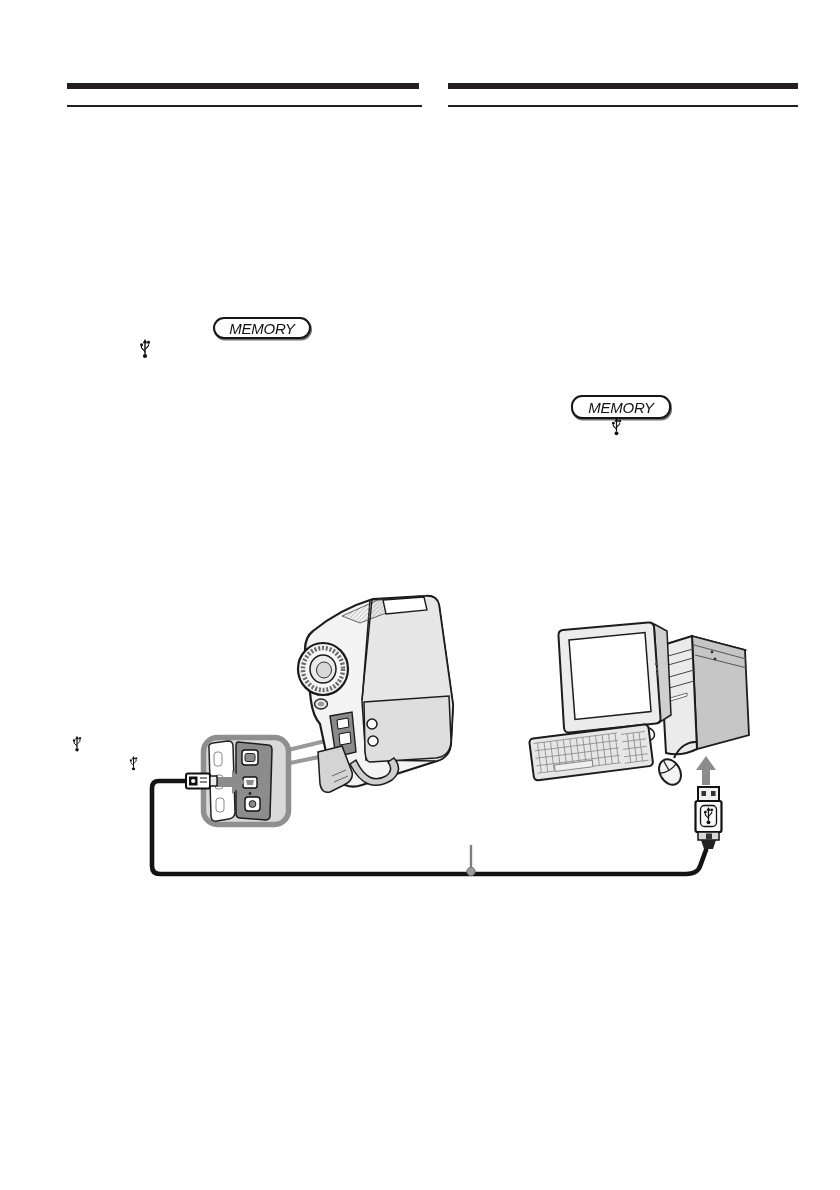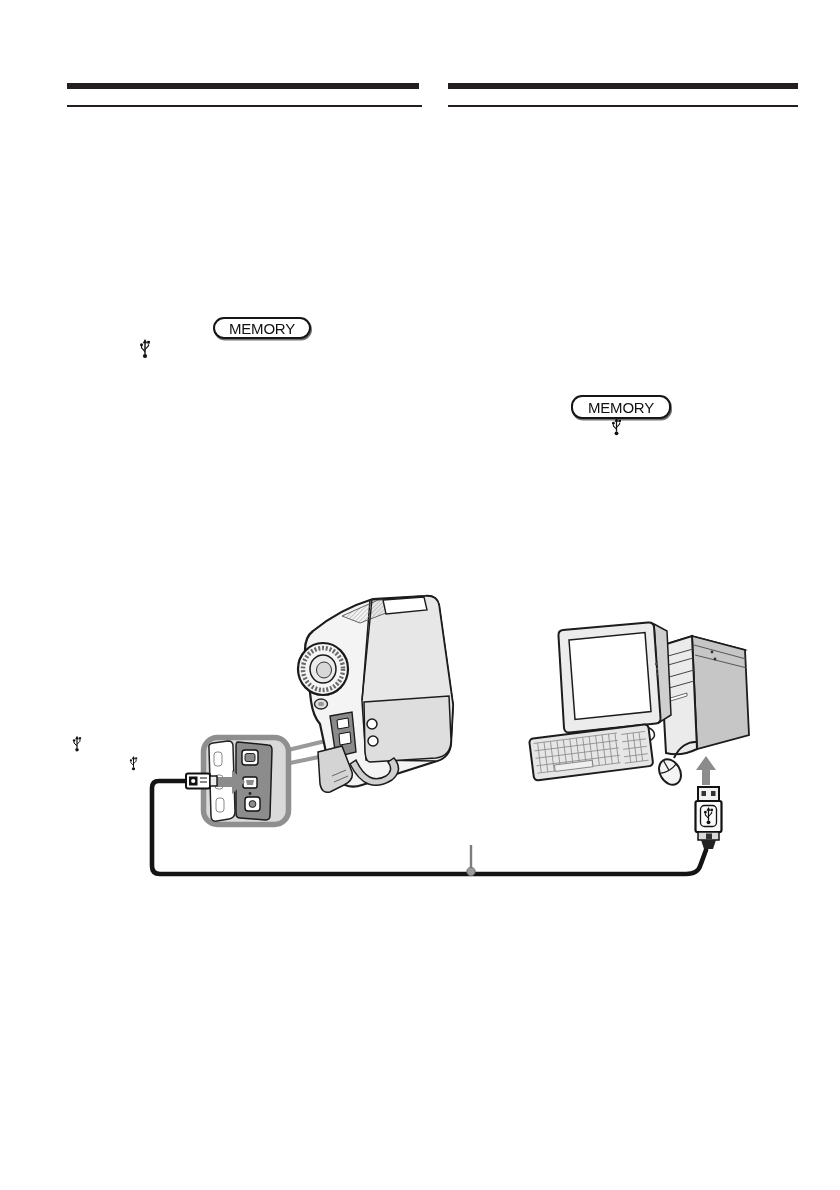--- a/index.html
+++ b/index.html
@@ -1,17 +1,17 @@
 <!DOCTYPE html>
 <html><head>
 <meta charset="utf-8">
 <style>
   html,body{margin:0;padding:0;background:#fff;}
   .page{position:relative;width:840px;height:992px;background:#fff;overflow:hidden;
-        font-family:"Liberation Sans",sans-serif;color:#231f20;}
+        font-family:"Liberation Sans",sans-serif;color:#231f20;font-style:italic;}
   .rule-thick{position:absolute;background:#231f20;}
   .rule-thin{position:absolute;background:#231f20;}
   .memory-badge{position:absolute;display:flex;align-items:center;justify-content:center;
         background:#fff;border:2px solid #161616;border-radius:11px;
         box-shadow:1px 1.5px 0 rgba(0,0,0,.55);
         font-size:15px;font-weight:400;letter-spacing:-.2px;color:#111;
         font-family:"Liberation Sans",sans-serif;}
   .usb-glyph{position:absolute;color:#111;}
   .illustration{position:absolute;left:60px;top:580px;width:750px;height:320px;}
 </style>

